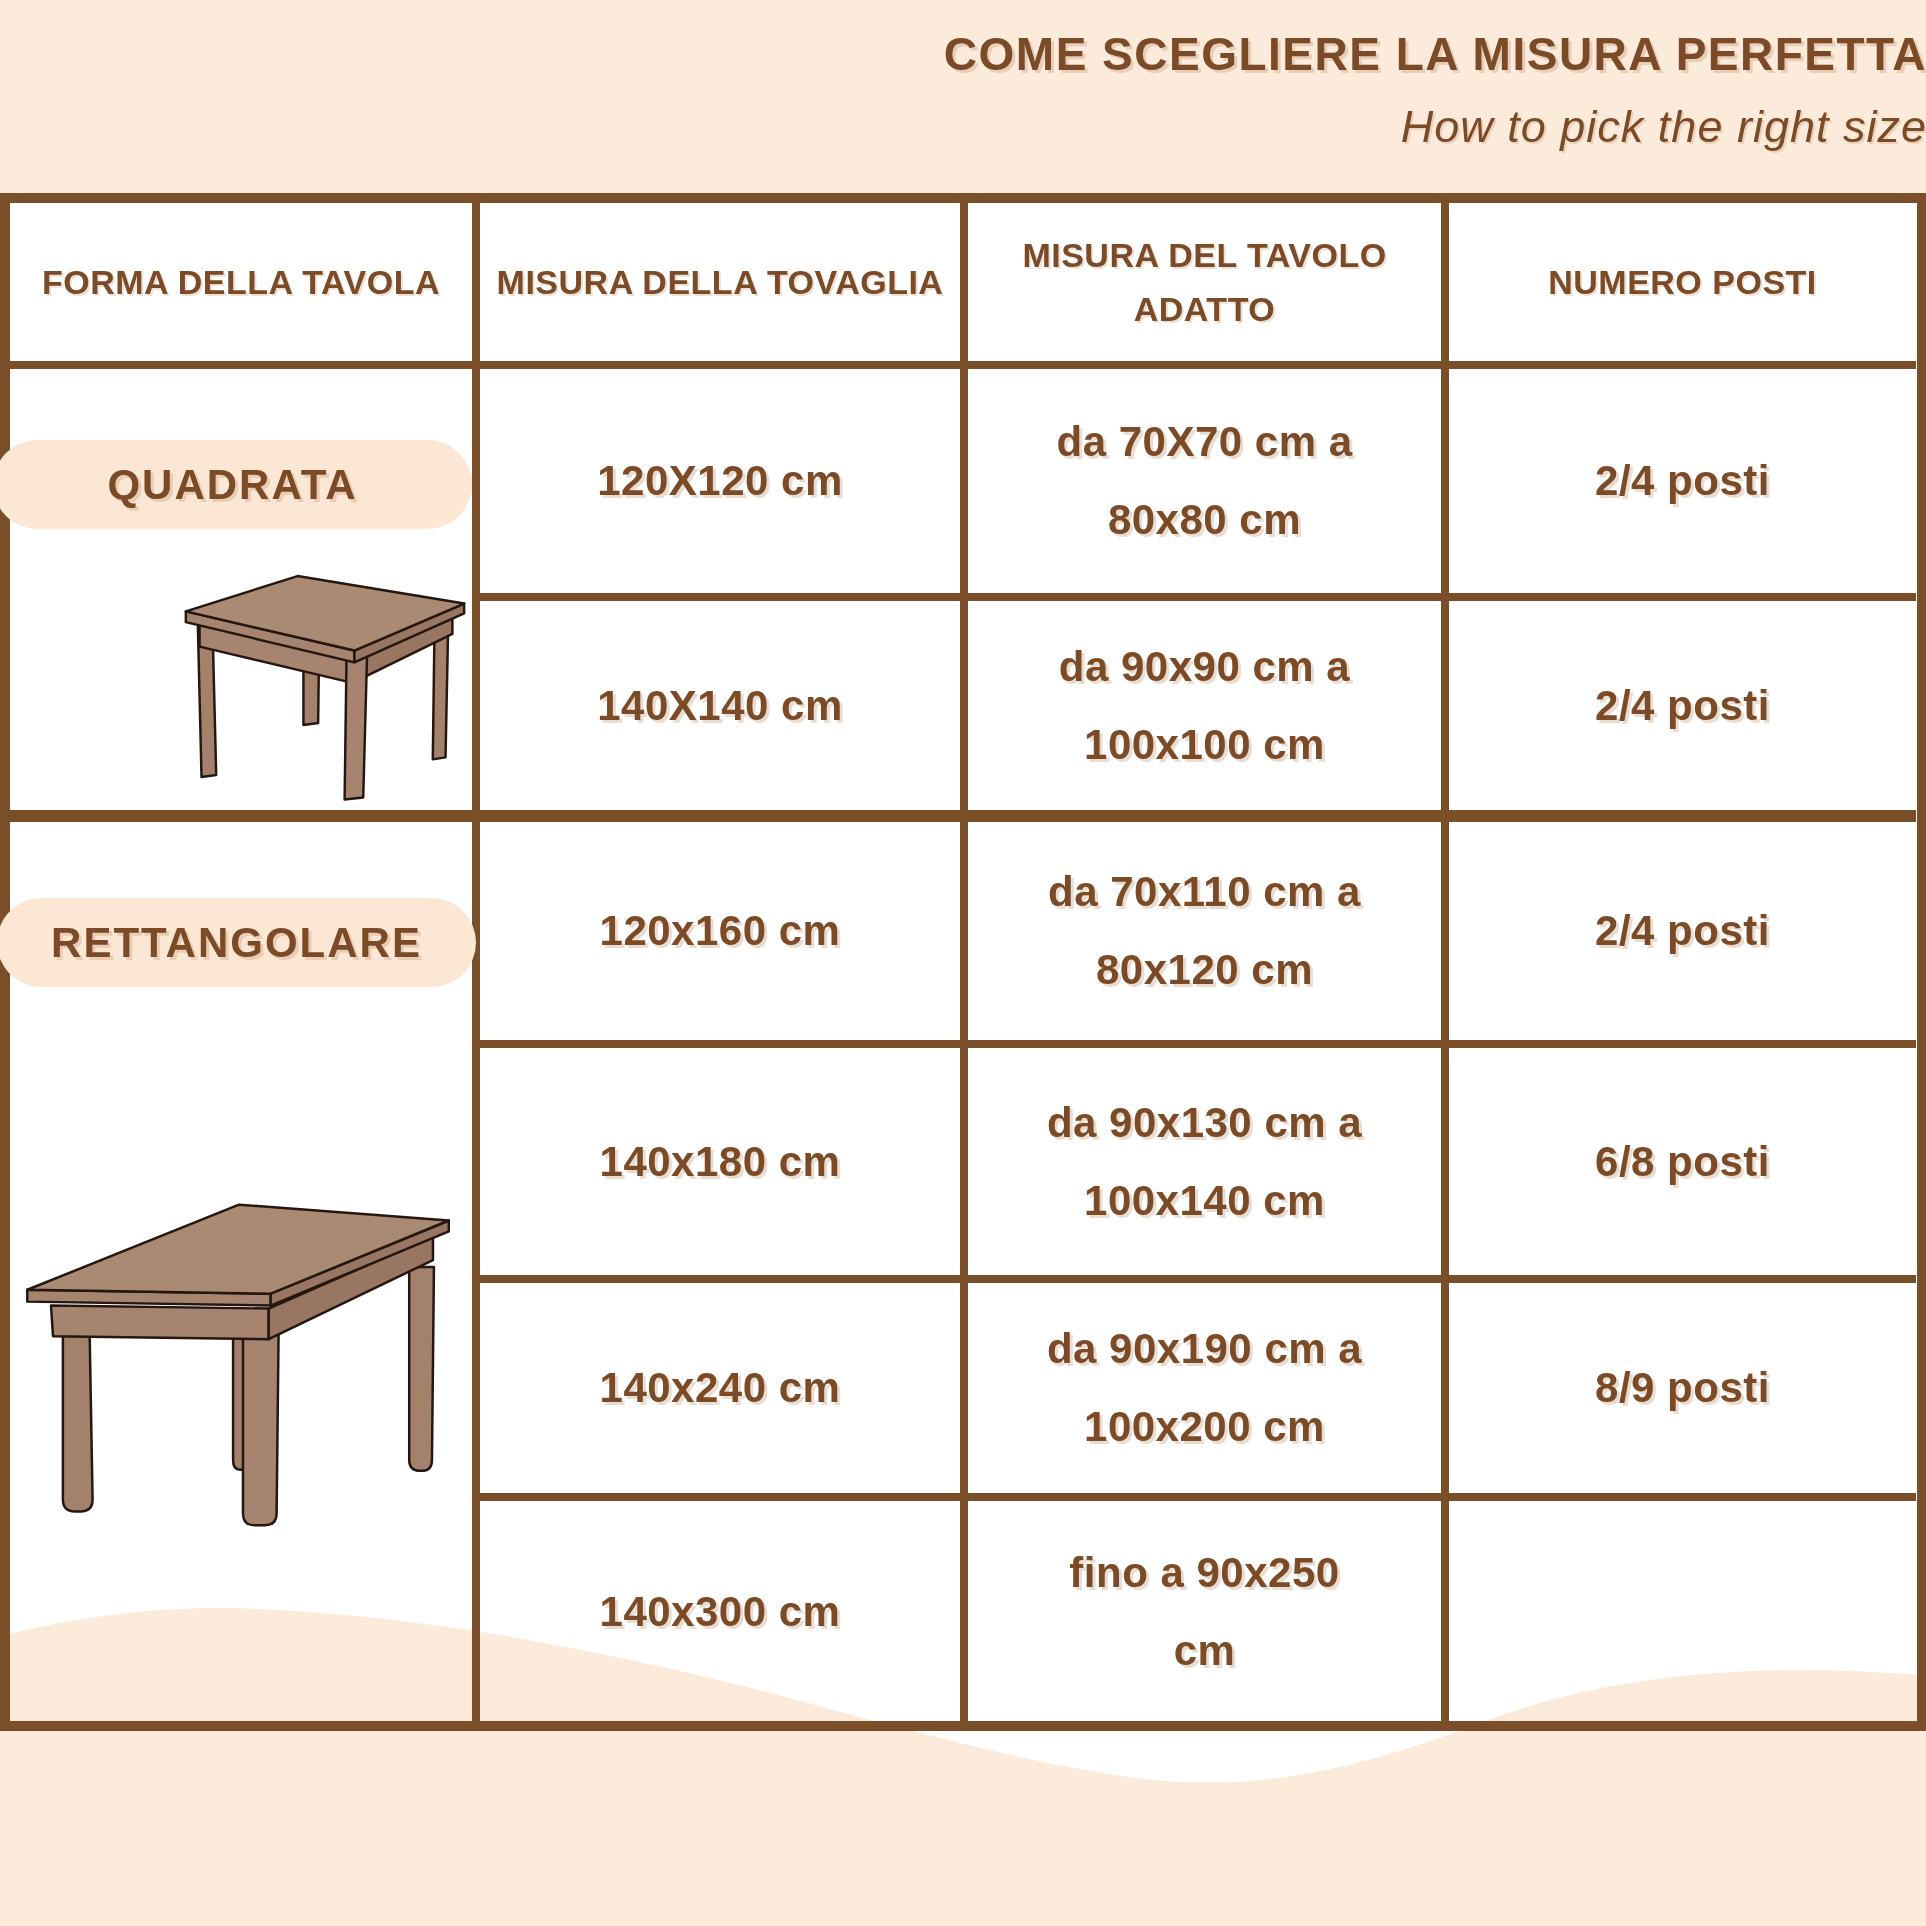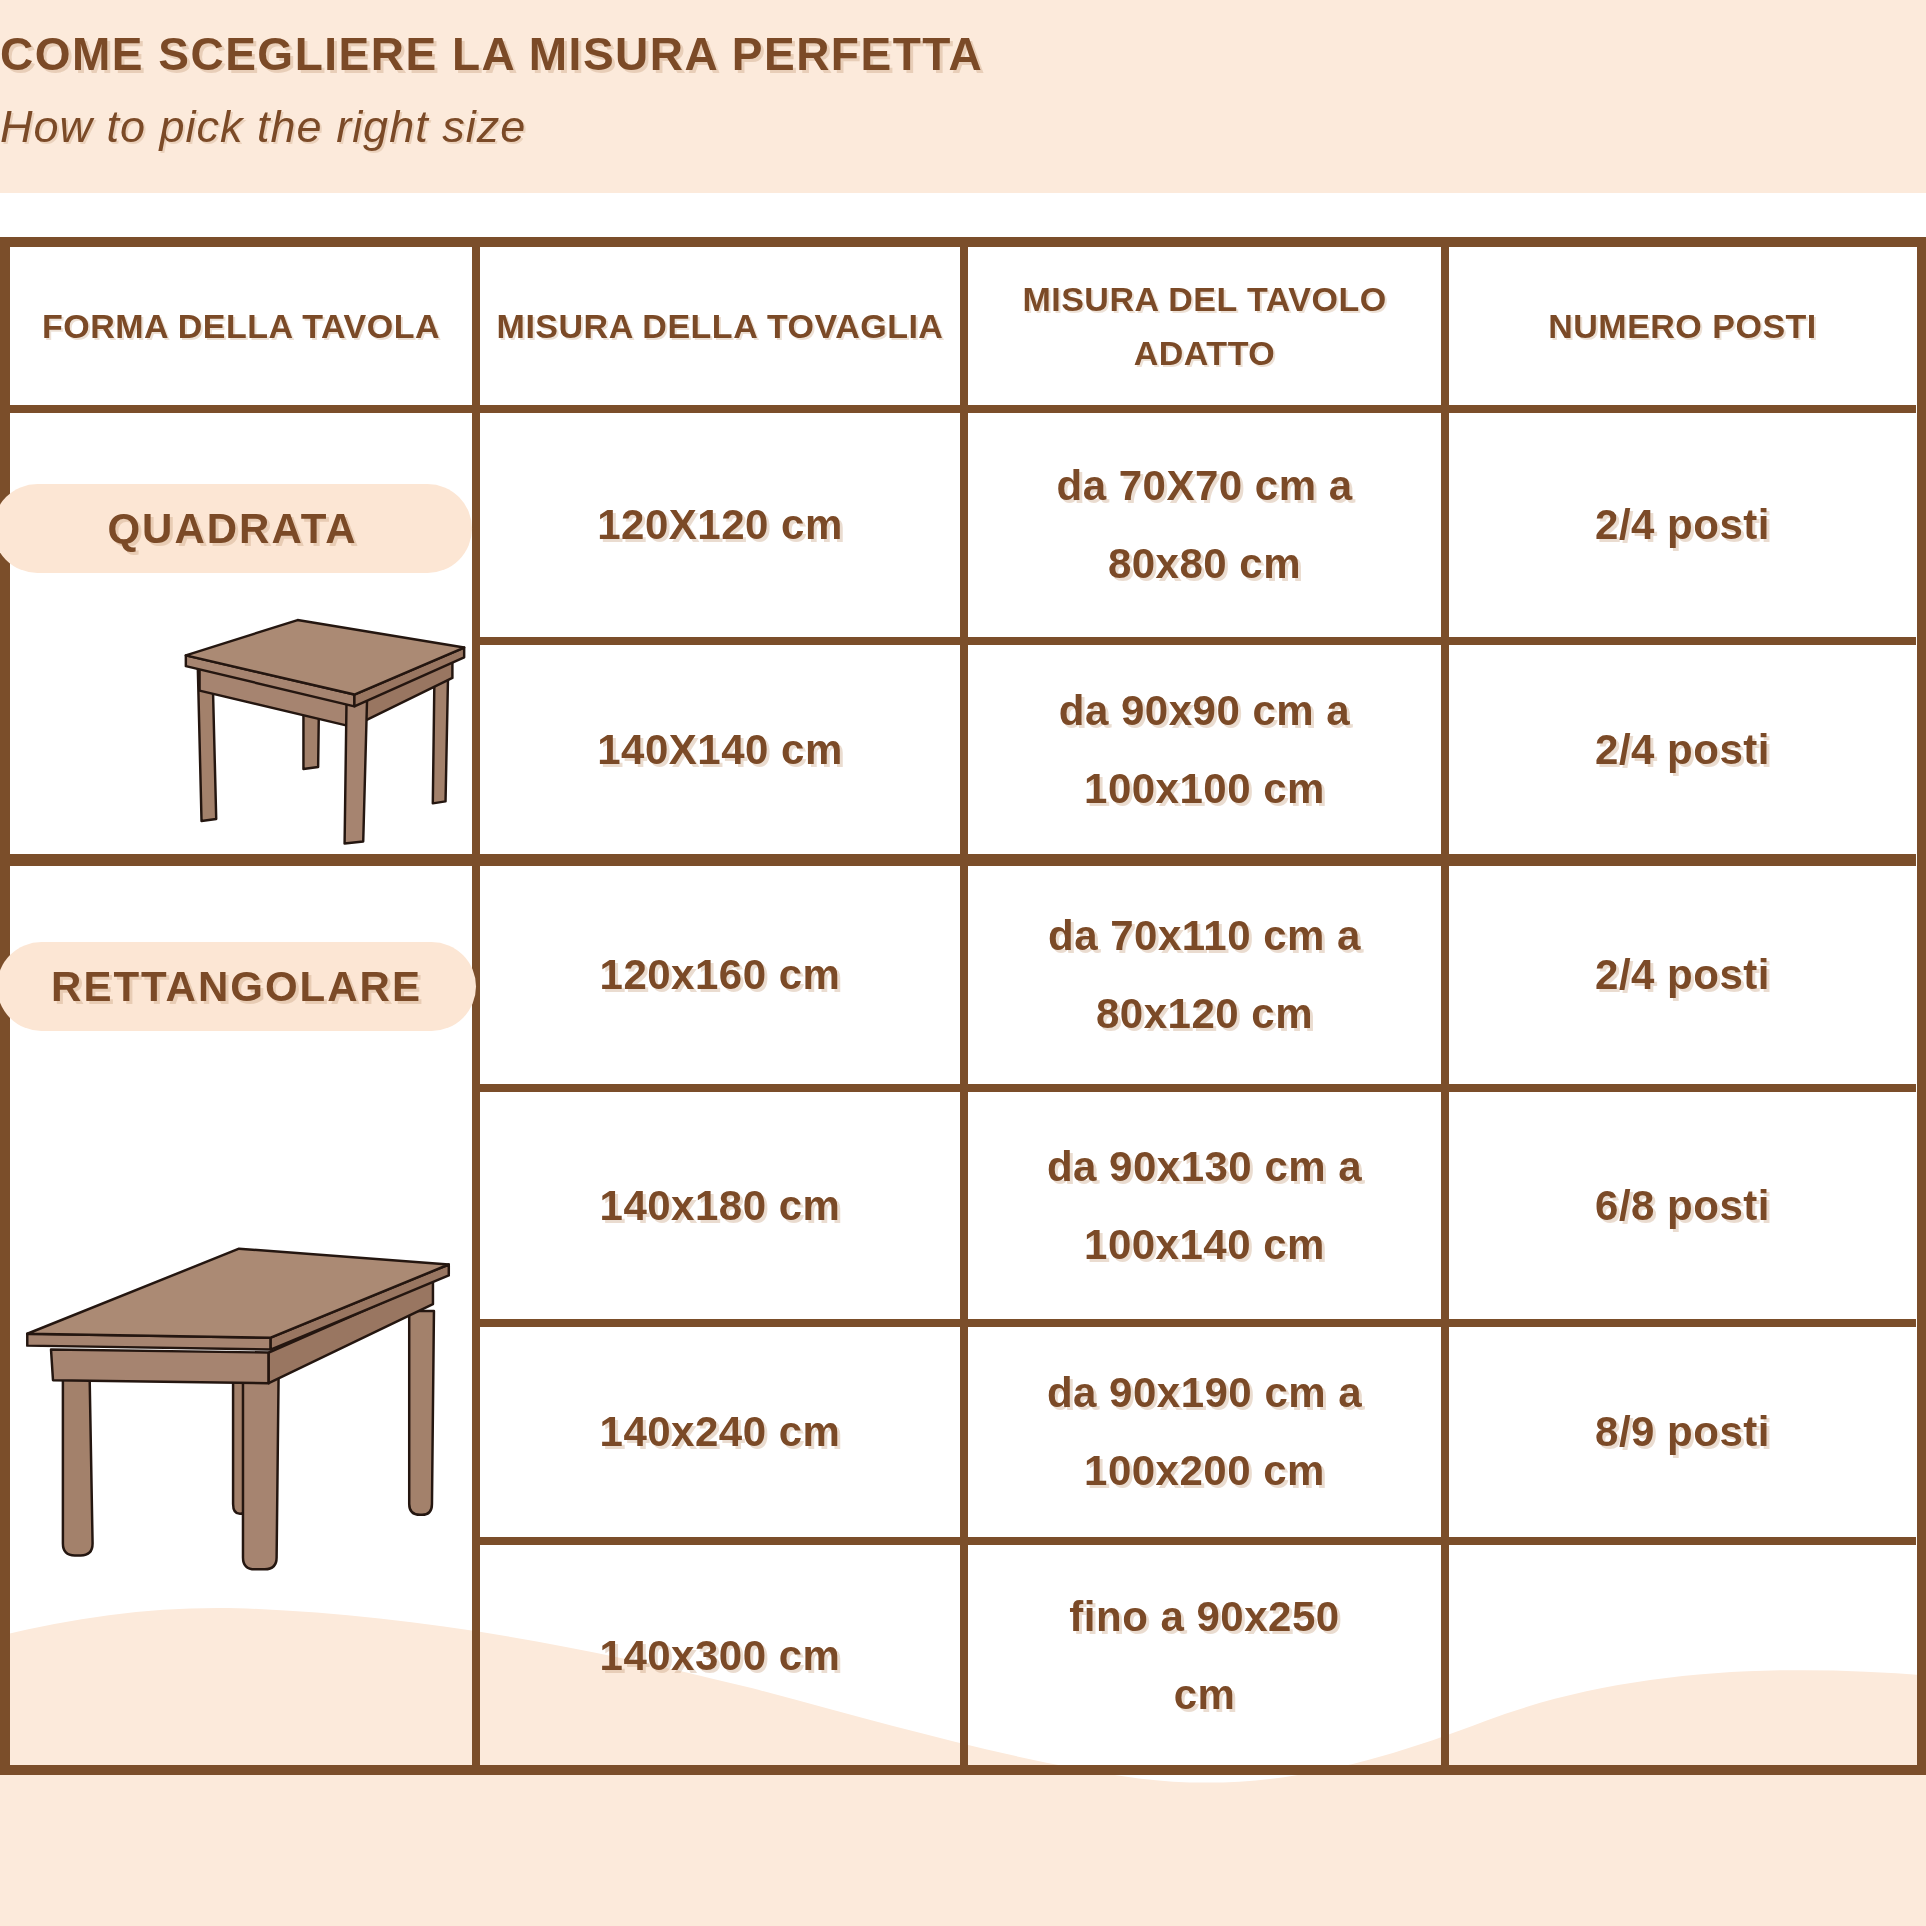--- a/index.html
+++ b/index.html
@@ -14,39 +14,38 @@
     --outline:#241610;
   }
   *{margin:0;padding:0;box-sizing:border-box;}
   html,body{width:1927px;height:1927px;}
   body{font-family:"Liberation Sans",sans-serif;overflow:hidden;}
   .page{position:relative;width:1927px;height:1927px;background:var(--peach);overflow:hidden;}
   .white-bg{position:absolute;left:0;top:193px;width:1927px;height:1734px;background:#ffffff;}
   .wave{position:absolute;left:0;top:0;width:1927px;height:1927px;}
 
   
-  .title-block{position:absolute;top:28px;left:0;width:1927px;text-align:left;color:var(--text);}
+  .title-block{position:absolute;top:28px;left:0;width:1927px;text-align:right;color:var(--text);}
   .title-block h1{
     font-size:46px;font-weight:bold;letter-spacing:1.5px;line-height:1.15;
     text-shadow:3px 3px 0 rgba(194,154,120,.35);
   }
   .title-block p{
     font-size:45px;font-weight:400;letter-spacing:1px;margin-top:20px;
     text-shadow:2px 2px 0 rgba(194,154,120,.3);
     font-style:italic;
   }
 
   
   .size-table{
     position:absolute;left:0;top:193px;width:1927px;height:1538px;
     border:10px solid var(--brown);
     display:grid;
     grid-template-columns:470px 488px 481px 467px;
     grid-template-rows:166px 232px 221px 226px 235px 218px 221px;
-    margin-top:44px;
   }
   .cell{display:flex;align-items:center;justify-content:center;text-align:center;color:var(--text);}
   .br{border-right:8px solid var(--brown);}
   .bb{border-bottom:8px solid var(--brown);}
   .bbt{border-bottom:12px solid var(--brown);}
   .hdr span{font-size:34px;font-weight:bold;line-height:1.6;letter-spacing:0.5px;
             text-shadow:2px 2px 0 rgba(194,154,120,.3);padding:0 14px;}
   .val{font-size:42px;font-weight:bold;letter-spacing:0.5px;line-height:1.85;
        text-shadow:3px 3px 0 rgba(194,154,120,.35);}
   .tavolo span{display:inline-block;max-width:342px;}

